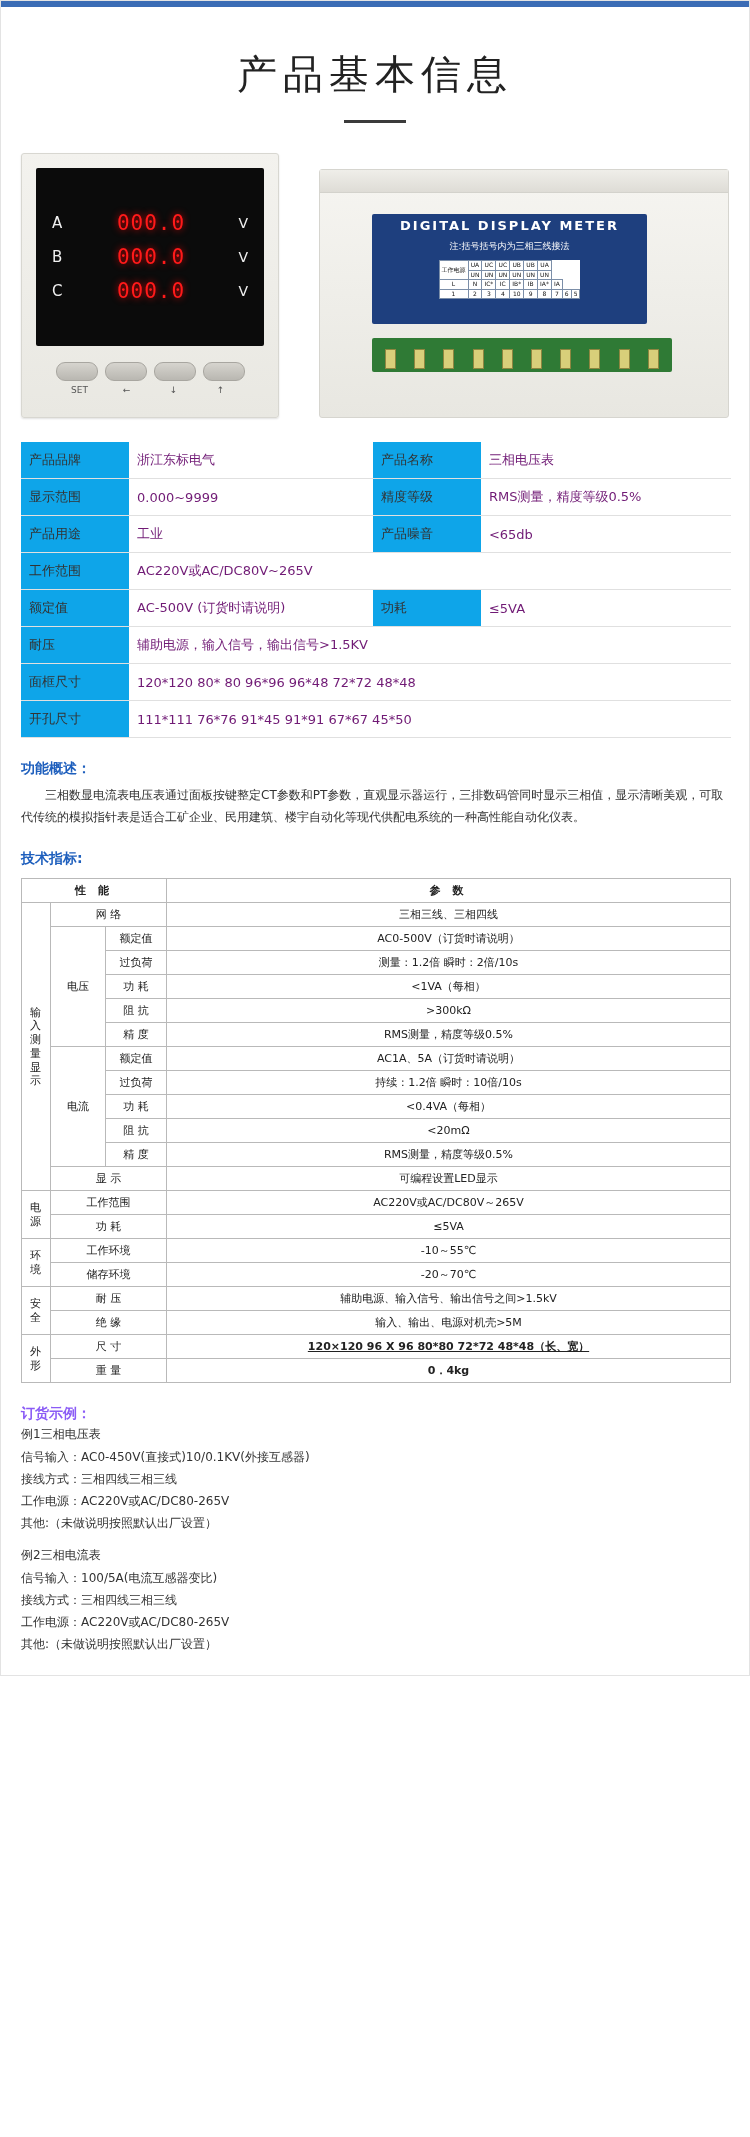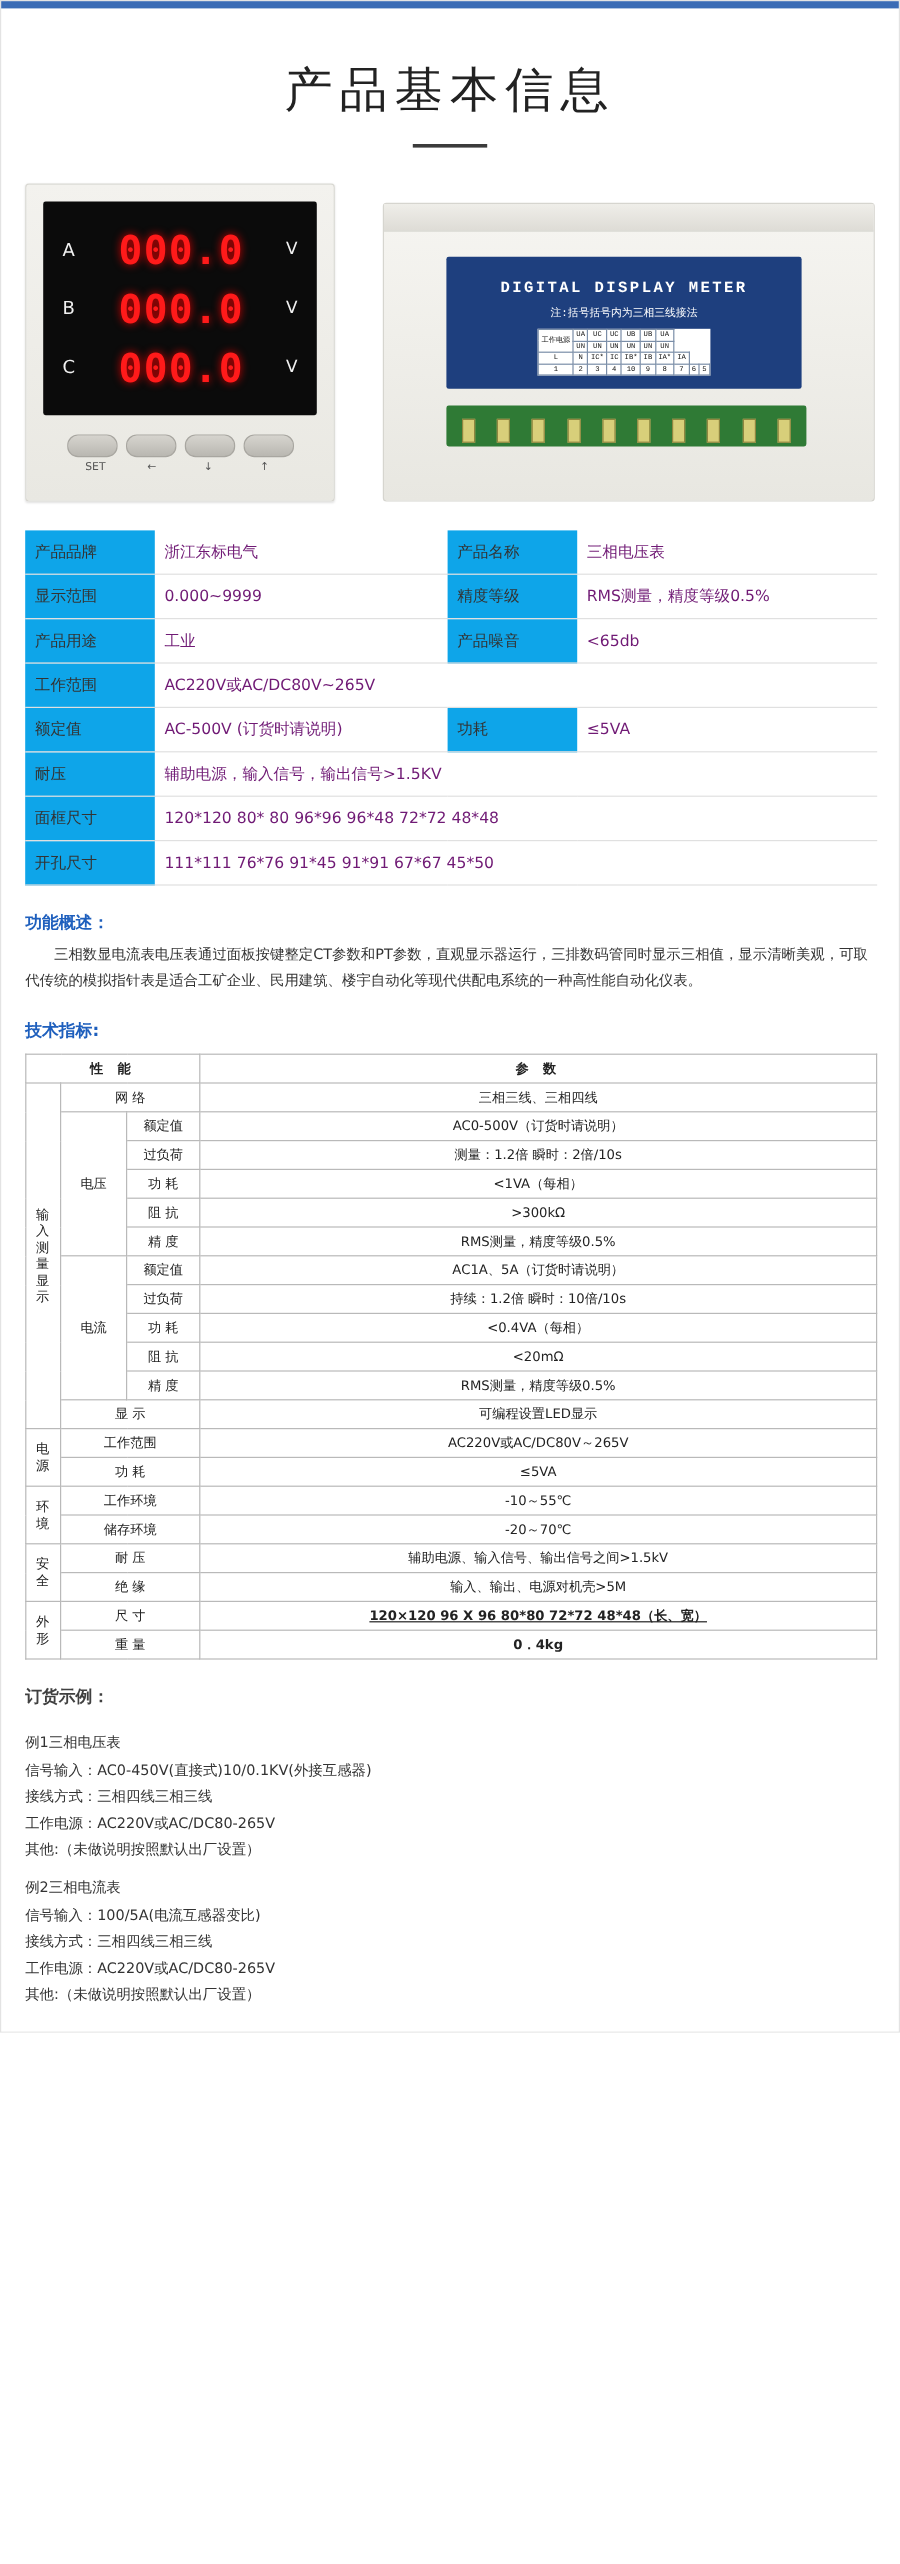--- a/index.html
+++ b/index.html
@@ -53,22 +53,22 @@
     border-radius:2px;
     padding:8px 10px;
     box-sizing:border-box;
     display:flex;flex-direction:column;justify-content:center;gap:10px;
   }
   .srow{display:flex;align-items:center;justify-content:space-between;padding:0 6px;}
   .slabel{color:#f1f1f1;font-size:15px;width:16px;}
   .digits{
     color:#ff1a1a;
     font-family:"DejaVu Sans Mono","Liberation Mono",monospace;
-    font-size:33px;
-    font-weight:bold;
+    font-size:21px;
+    font-weight:normal;
     letter-spacing:1px;
     text-shadow:0 0 7px rgba(255,0,0,.85);
   }
   .sunit{color:#f1f1f1;font-size:14px;width:14px;text-align:right;}
   .btnrow{display:flex;justify-content:center;gap:7px;margin-top:16px;}
   .mbtn{
     width:40px;height:17px;border-radius:9px;
     background:linear-gradient(180deg,#d6d4ce,#b9b7b1);
     border:1px solid #a8a6a0;
   }
@@ -82,23 +82,23 @@
     position:absolute;left:10px;top:16px;right:0;bottom:0;
     background:linear-gradient(180deg,#f6f5f1 0%,#e8e7e1 100%);
     border:1px solid #d6d5cf;border-radius:3px;
   }
   .back-top{
     position:absolute;left:0;top:0;width:100%;height:22px;
     background:linear-gradient(180deg,#efeee9,#dedcd6);
     border-bottom:1px solid #d3d2cc;
   }
   .back-label{
-    position:absolute;left:52px;top:44px;width:296px;height:110px;
+    position:absolute;left:52px;top:44px;width:275px;height:110px;
     background:#1e3f7e;color:#fff;border-radius:2px;
-    text-align:center;padding-top:18px;box-sizing:border-box;font-family:Liberation Mono, monospace;
+    text-align:center;padding-top:4px;box-sizing:border-box;
   }
   .back-label .t1{font-size:13px;letter-spacing:2px;font-weight:bold;}
   .back-label .t2{font-size:9px;margin-top:7px;}
   .bl-table{
     margin:7px auto 0 auto;border-collapse:collapse;background:#fff;color:#111;
     font-size:6px;
   }
   .bl-table td{border:1px solid #7b8ea8;padding:1px 2px;text-align:center;line-height:1.1;white-space:nowrap;}
   .terminal{
     position:absolute;left:52px;top:168px;width:300px;height:34px;
@@ -132,21 +132,21 @@
     width:710px;
     font-size:11px;
     color:#222;
   }
   .tech td{border:1px solid #b9b9b9;padding:3px 4px;text-align:center;height:17px;}
   .tech td.vert{width:20px;font-size:11px;line-height:1.25;letter-spacing:1px;}
   .tech td.l2{width:46px;}
   .tech td.l3{width:52px;}
   .tech td.hd{font-weight:bold;letter-spacing:4px;}
   
-  .order h3{color:#404040;font-size:14px;margin:0 0 18px 0;font-weight:bold;}
+  .order h3{color:#8b5cf6;font-size:14px;margin:0 0 0 0;font-weight:bold;}
   .order p{margin:0;font-size:12px;line-height:1.85;color:#333;}
   .gapline{height:10px;}
 </style>
 </head>
 <body>
 
 <div class="page">
 
   <div class="topbar"></div>
 

